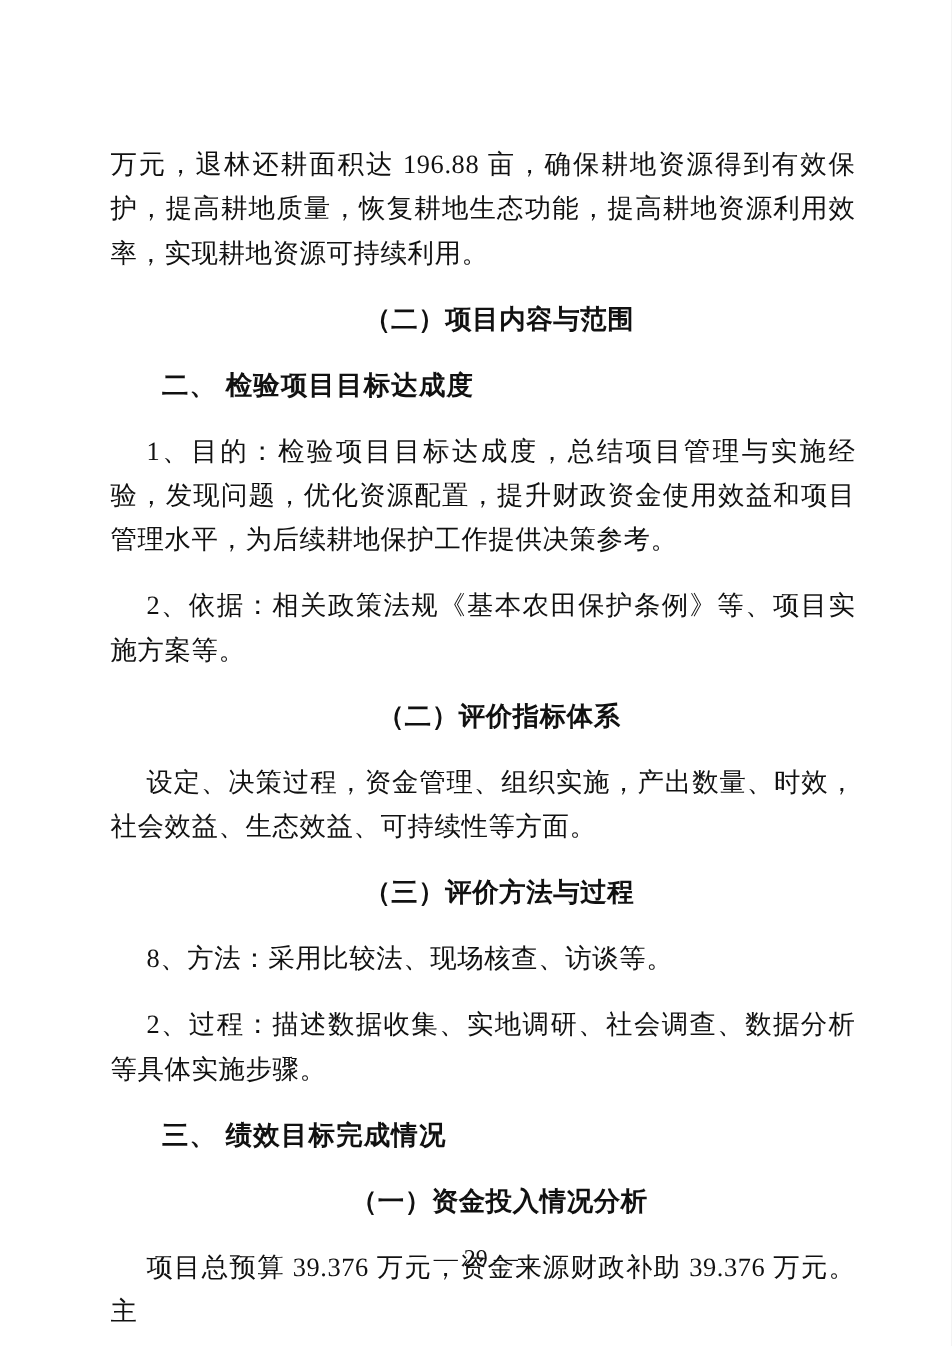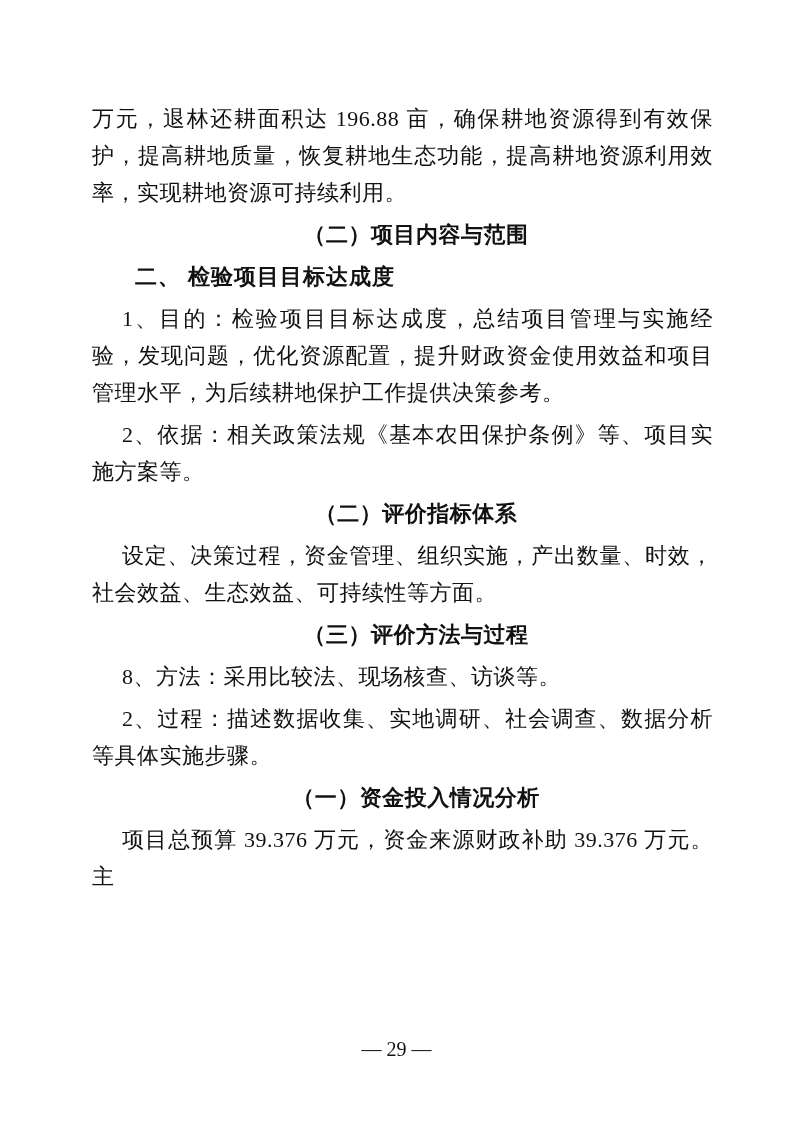--- a/index.html
+++ b/index.html
@@ -27,20 +27,21 @@
   }
 
   .para {
     font-size: 22px;
     line-height: 37px;
     margin-bottom: 5px;
     text-align: justify;
     text-justify: inter-character;
     letter-spacing: 0.5px;
     color: #111111;
+    margin-top: 18px;
   }
 
   
   .para.body-continued { text-indent: 0; }
 
   
   .para.body { text-indent: 30px; }
 
   
   .para.heading-main {
@@ -81,20 +82,21 @@
       <p class="para body-continued">万元，退林还耕面积达 196.88 亩，确保耕地资源得到有效保护，提高耕地质量，恢复耕地生态功能，提高耕地资源利用效率，实现耕地资源可持续利用。</p>
       <p class="para heading-sub">（二）项目内容与范围</p>
       <p class="para heading-main">二、 检验项目目标达成度</p>
       <p class="para body">1、目的：检验项目目标达成度，总结项目管理与实施经验，发现问题，优化资源配置，提升财政资金使用效益和项目管理水平，为后续耕地保护工作提供决策参考。</p>
       <p class="para body">2、依据：相关政策法规《基本农田保护条例》等、项目实施方案等。</p>
       <p class="para heading-sub">（二）评价指标体系</p>
       <p class="para body">设定、决策过程，资金管理、组织实施，产出数量、时效，社会效益、生态效益、可持续性等方面。</p>
       <p class="para heading-sub">（三）评价方法与过程</p>
       <p class="para body">8、方法：采用比较法、现场核查、访谈等。</p>
       <p class="para body">2、过程：描述数据收集、实地调研、社会调查、数据分析等具体实施步骤。</p>
+      <p class="para heading-main">三、 绩效目标完成情况</p>
       <p class="para heading-sub">（一）资金投入情况分析</p>
       <p class="para body">项目总预算 39.376 万元，资金来源财政补助 39.376 万元。主</p>
     </div>
 
   <div class="page-footer">
     <span>— 29 —</span>
   </div>
 
 </div>
 

